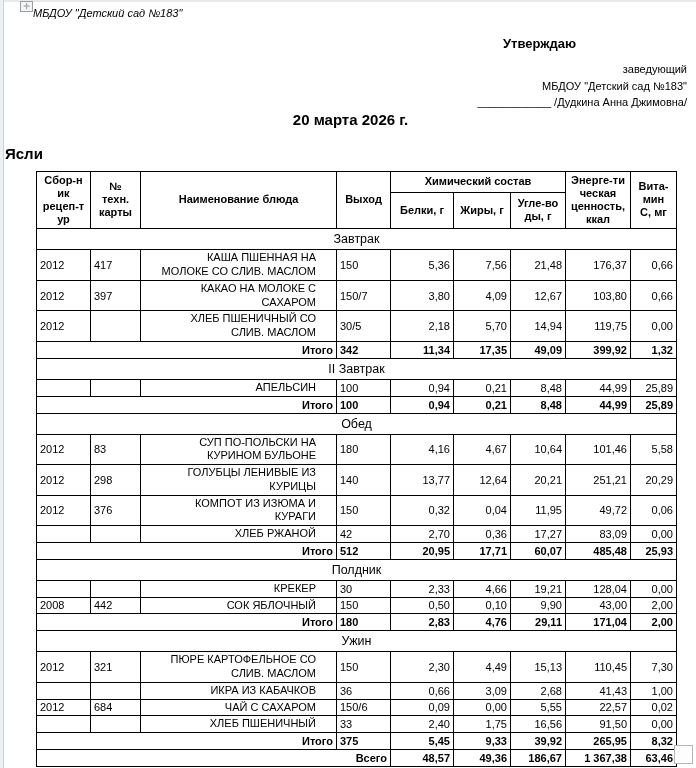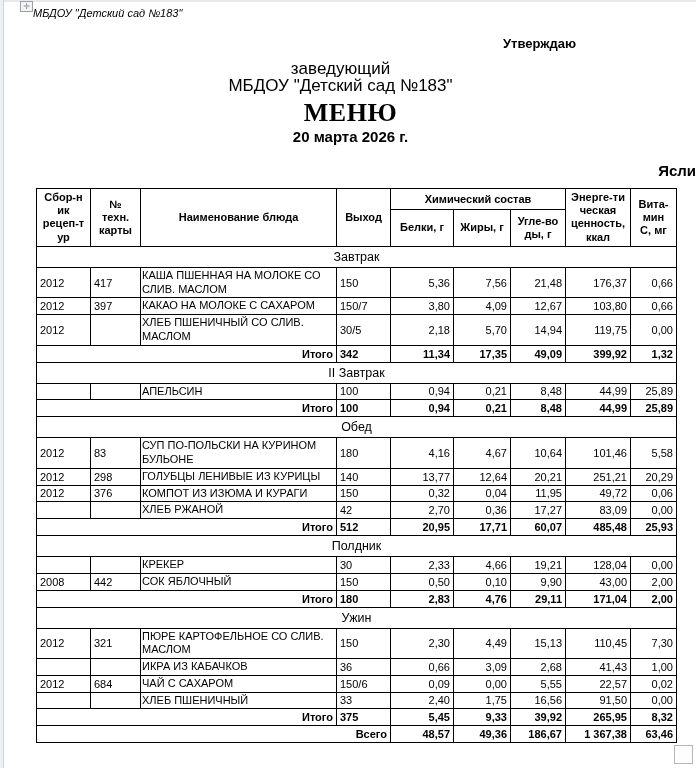--- a/index.html
+++ b/index.html
@@ -15,59 +15,59 @@
     border:1px solid #9aa0a6; background:#f3f4f5; color:#8a8f94;
     font-size:8px; line-height:10px; text-align:center; cursor:move;
   }
   .resize-handle {
     position:absolute; left:674px; top:745px; width:19px; height:19px;
     border:1px solid #b4b8bc; background:#fdfdfd; cursor:nwse-resize;
   }
   .page { position:absolute; left:5px; top:0; width:691px; padding-top:7px; }
   .org-line { margin-left:28px; font-style:italic; font-size:11px; }
   .approve { margin-top:17px; text-align:right; padding-right:120px; font-weight:bold; font-size:13px; }
-  .right-block { margin-top:10px; text-align:center; padding-right:20px; font-size:17px; line-height:16.5px; }
+  .right-block { margin-top:10px; text-align:right; padding-right:9px; font-size:11px; line-height:16.5px; }
   .doc-title {
     margin-top:4px; text-align:center; font-family:"Liberation Serif", serif;
     font-weight:bold; font-size:26px; letter-spacing:0.5px;
   }
   .doc-date { text-align:center; font-weight:bold; font-size:15px; }
-  .group-title { margin-top:17px; text-align:right; font-weight:bold; font-size:15px; }
+  .group-title { margin-top:17px; text-align:left; font-weight:bold; font-size:15px; }
   table {
     border-collapse:collapse; table-layout:fixed;
     margin:9px 0 0 31px; width:640px; font-size:11px;
   }
   td, th { border:1px solid #000; vertical-align:middle; padding:0 3px; }
   th {
     font-weight:bold; text-align:center; white-space:pre-line;
     padding:2px 1px; line-height:1.2; font-size:11px;
   }
   tr.section-row td { font-weight:normal; text-align:center; font-size:12.5px; padding:3px 2px; }
   td.ctr { }
   td.num { text-align:right; }
-  td.dish { text-align:left; padding:1px 1px; line-height:1.25;margin-top:37px; }
+  td.dish { text-align:right; padding:1px 20px; line-height:1.25;margin-top:37px; }
   tr.data-row td { height:16px; }
   tr.total-row td, tr.grand-row td { font-weight:bold; height:17px; }
   tr.total-row td.lbl, tr.grand-row td.lbl { text-align:right; padding-left:2px; }
 </style>
 </head>
 <body>
 
 <div class="top-strip"></div>
 <div class="left-strip"></div>
 <div class="move-handle">✛</div>
 
 <div class="page">
   <div class="org-line">МБДОУ "Детский сад №183"</div>
   <div class="approve">Утверждаю</div>
   <div class="right-block">
     <div>заведующий</div>
     <div>МБДОУ "Детский сад №183"</div>
+    <div><span>____________</span> <span>/Дудкина Анна Джимовна/</span></div>
   </div>
-  <div class="doc-title">МЕНЮ</div>
   <div class="doc-date">20 марта 2026 г.</div>
   <div class="group-title">Ясли</div>
 
   <table>
     <colgroup>
       <col style="width:54px">
         <col style="width:50px">
         <col style="width:196px">
       <col style="width:54px">
         <col style="width:63px">

